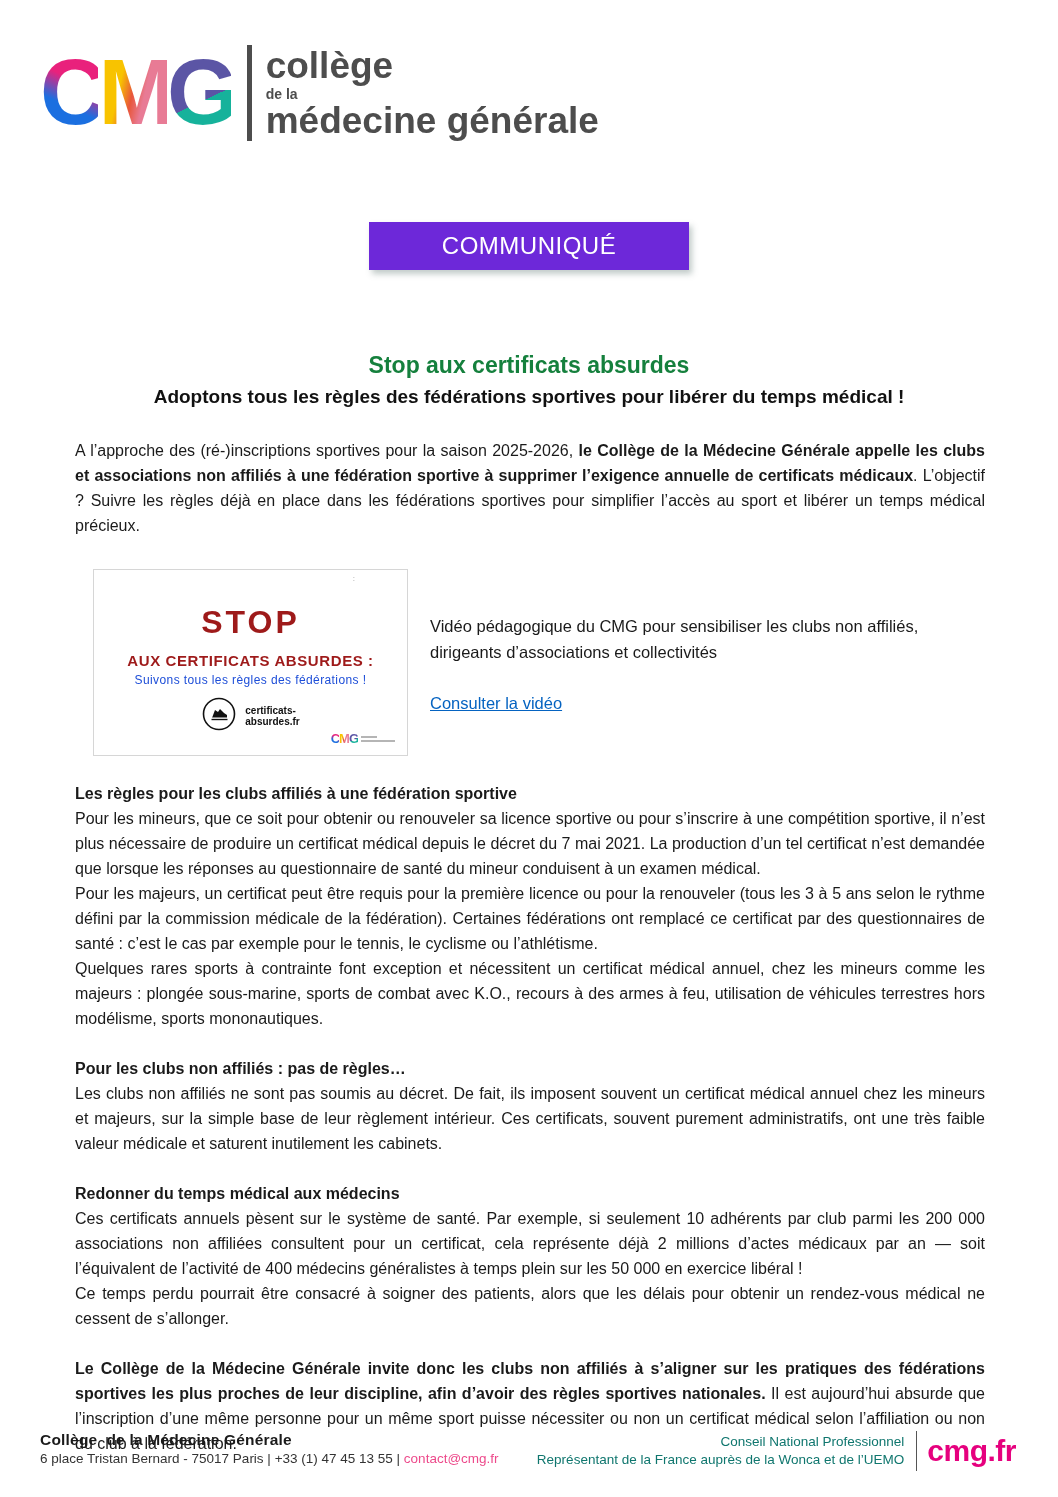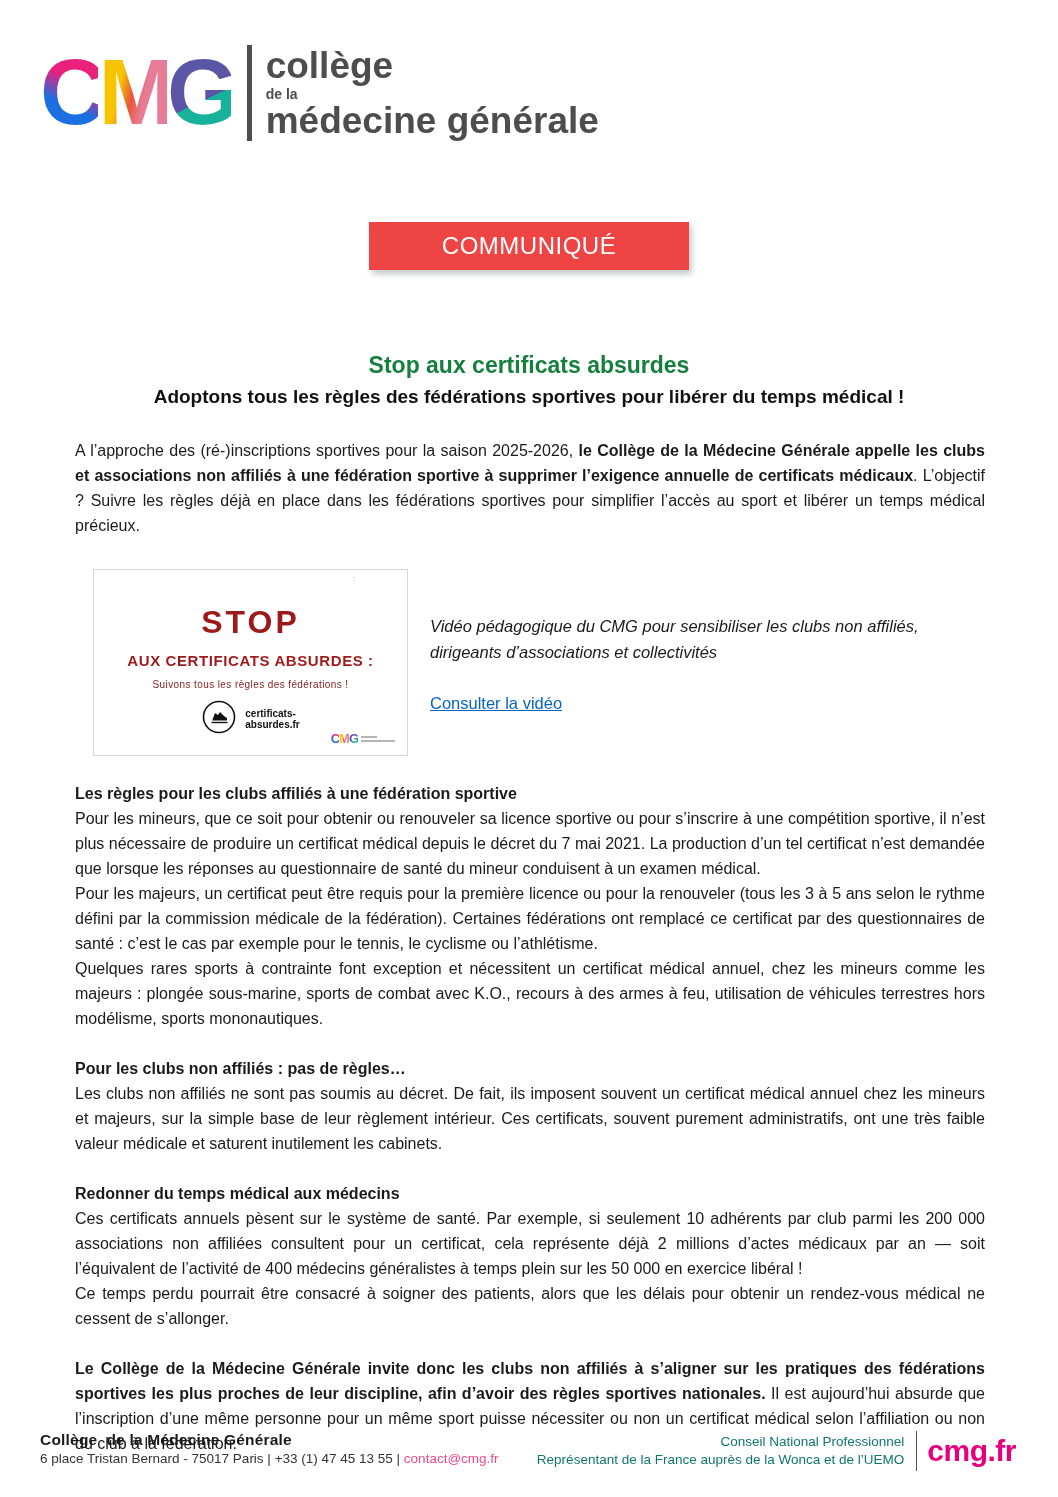--- a/index.html
+++ b/index.html
@@ -46,21 +46,21 @@
   }
   .logo-text { color: #4d4d4d; line-height: 1; }
   .logo-text .lt1 { font-weight: 700; font-size: 37px; }
   .logo-text .lt2 { font-weight: 700; font-size: 14px; margin-top: 3px; }
   .logo-text .lt3 { font-weight: 700; font-size: 37px; margin-top: 1px; }
 
   
   .banner {
     width: 320px; height: 48px;
     margin: 82px auto 0 auto;
-    background: #ef4444;
+    background: #6d28d9;
     box-shadow: 3px 4px 6px rgba(120,140,135,0.45);
     text-align: center;
     line-height: 48px;
     color: #ffffff;
     font-size: 24px;
     letter-spacing: 0.5px;
   }
 
   
   .title {
@@ -124,23 +124,23 @@
     line-height: 1;
   }
   .thumb .stop2 {
     margin-top: 14px;
     color: #9e1a1a;
     font-weight: 800;
     font-size: 15px;
     letter-spacing: 0.6px;
   }
   .thumb .stop3 {
-    margin-top: 10px;
-    color: #7f1d1d;
-    font-size: 10px;
+    margin-top: 4px;
+    color: #1d4ed8;
+    font-size: 12px;
     letter-spacing: 0.4px;
   }
   .site-row {
     margin-top: 9px;
     display: flex;
     align-items: center;
     justify-content: center;
     gap: 8px;
   }
   .site-text {
@@ -163,21 +163,20 @@
     background-clip: text;
     color: transparent;
   }
   .mini-lines { display: flex; flex-direction: column; gap: 2px; }
   .mini-lines i { display: block; height: 2px; background: #b5b5b5; }
   .mini-lines i:nth-child(1) { width: 16px; }
   .mini-lines i:nth-child(2) { width: 34px; }
 
   .caption-col { margin-left: 22px; padding-top: 44px; }
   .caption {
-    font-style: italic;
     font-size: 16.5px;
     line-height: 26px;
     color: #1a1a1a;
     max-width: 560px;
   }
   .video-link {
     display: inline-block;
     margin-top: 29px;
     font-size: 16.5px;
     color: #0563c1;

